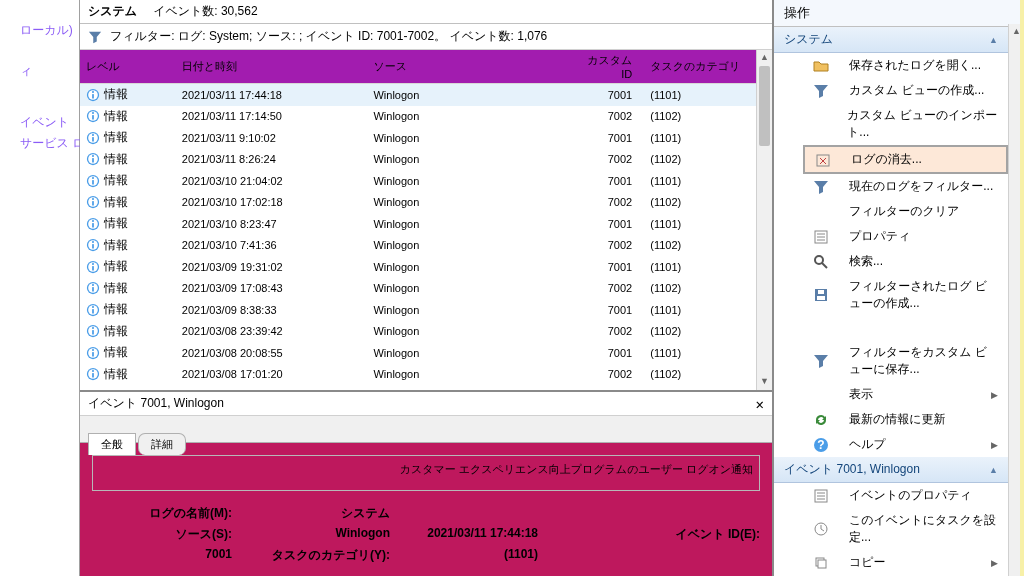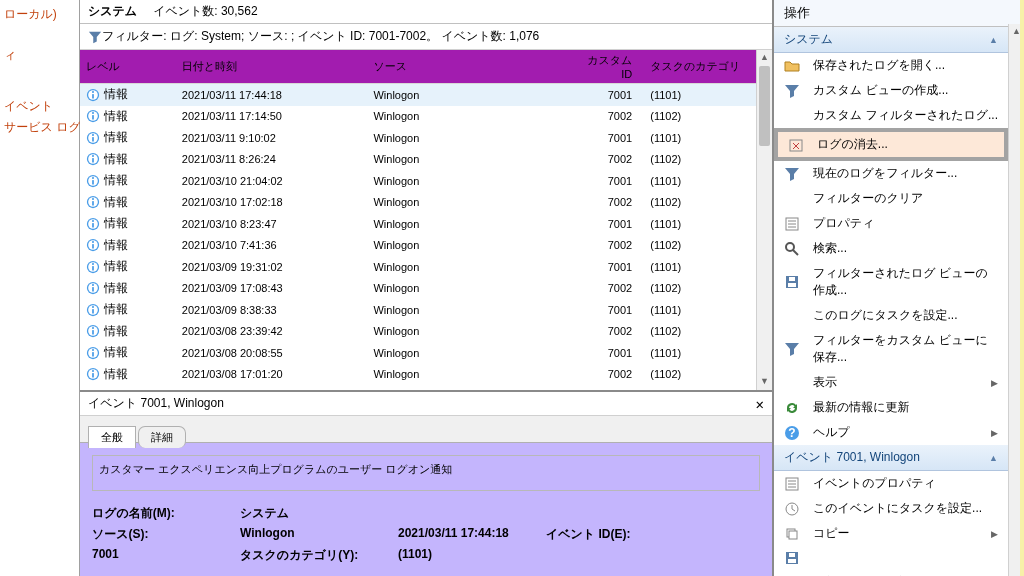--- a/index.html
+++ b/index.html
@@ -1,57 +1,57 @@
 <!DOCTYPE html>
 <html><head>
 <meta charset="utf-8">
 <style>
 * { box-sizing: border-box; margin: 0; padding: 0; font-family: "Yu Gothic UI", "Meiryo", sans-serif; font-size: 12px; }
 body { background: #f0f0f0; width: 1024px; height: 576px; overflow: hidden; display: flex; }
-.left-sliver { width: 80px; background: #fff; border-right: 1px solid #a0a0a0; padding: 4px; color: #c2410c; }
+.left-sliver { width: 80px; background: #fff; border-right: 1px solid #a0a0a0; padding: 20px; color: #8b5cf6; }
 .left-sliver div { padding: 2px 0; white-space: nowrap; }
 .center-col { flex: 1; display: flex; flex-direction: column; border-right: 2px solid #8a8a8a; }
 .center-header { background: #fff; border-bottom: 1px solid #c0c0c0; padding: 3px 8px; display: flex; gap: 16px; }
 .center-header .title { font-weight: bold; }
-.filter-row { background: #fff; border-bottom: 1px solid #d0d0d0; padding: 4px 8px; display: flex; align-items: center; gap: 0; font-size: 11px; }
+.filter-row { background: #fff; border-bottom: 1px solid #d0d0d0; padding: 4px 8px; display: flex; align-items: center; gap: 8px; font-size: 11px; }
 .filter-row .funnel { width: 14px; height: 14px; display: inline-block; }
 .funnel svg, .icon svg { display: block; }
 .event-table { flex: 1; background: #fff; overflow: hidden; position: relative; }
 .event-table table { width: 100%; border-collapse: collapse; table-layout: fixed; }
 .event-table th { text-align: left; padding: 3px 6px; background: #a21caf; border-bottom: 1px solid #d8d8d8; font-weight: normal; font-size: 11px; }
 .event-table td { padding: 2px 6px; font-size: 11px; white-space: nowrap; overflow: hidden; }
 .event-table tbody tr.selected { background: #e6f2fb; }
 .info-icon { display: inline-flex; align-items: center; gap: 4px; }
 .info-icon svg { width: 14px; height: 14px; }
 .table-scroll { position: absolute; right: 0; top: 0; bottom: 0; width: 16px; background: #f0f0f0; border-left: 1px solid #d0d0d0; }
 .table-scroll .thumb { position: absolute; left: 2px; right: 2px; top: 16px; height: 80px; background: #c0c0c0; border-radius: 2px; }
 .table-scroll .arrow { position: absolute; left: 0; right: 0; height: 16px; background: #f0f0f0; text-align: center; line-height: 14px; font-size: 9px; color: #666; }
 .table-scroll .arrow.up { top: 0; }
 .table-scroll .arrow.down { bottom: 0; }
 .detail-pane { background: #fff; border-top: 2px solid #8a8a8a; }
 .detail-title { background: #fff; border-bottom: 1px solid #d0d0d0; padding: 3px 8px; display: flex; justify-content: space-between; align-items: center; font-size: 11px; }
 .detail-title .close { font-family: monospace; font-size: 14px; cursor: pointer; }
 .tabs { display: flex; border-bottom: 1px solid #b0b0b0; background: #f0f0f0; padding: 4px 8px 0; gap: 2px; }
-.tab { padding: 3px 12px; background: #fff; border: 1px solid #b0b0b0; border-bottom: none; cursor: pointer; position: relative; top: 6px; font-size: 11px; }
+.tab { padding: 3px 12px; background: #fff; border: 1px solid #b0b0b0; border-bottom: none; cursor: pointer; position: relative; top: 13px; font-size: 11px; }
 .tab.inactive { background: #f0f0f0; border-radius: 7px; }
-.detail-body { padding: 12px; background: #c4b5fd; }
+.detail-body { padding: 12px; background: #be185d; text-align: right; }
 .desc-box { border: 1px solid #b8b8b8; padding: 6px; margin-bottom: 14px; font-size: 11px; min-height: 36px; }
 .fields { display: grid; grid-template-columns: 140px 150px 140px 1fr; gap: 4px 8px; font-size: 11px; font-weight: bold; }
 .fields .lbl { white-space: nowrap; }
 .right-col { width: 250px; background: #fff; display: flex; flex-direction: column; position: relative; }
 .right-header { background: #f4f8fd; padding: 4px 10px; font-size: 13px; border-bottom: 1px solid #c0c0c0; }
 .panel-scroll { position: absolute; top: 24px; right: 0; bottom: 0; width: 16px; background: #f0f0f0; border-left: 1px solid #d0d0d0; }
 .panel-scroll .arrow { position: absolute; left: 0; right: 0; height: 16px; text-align: center; line-height: 14px; font-size: 9px; color: #666; }
 .panel-scroll .arrow.up { top: 0; }
 .side-section-h { background: linear-gradient(#eaf2fb,#d6e6f6); padding: 4px 10px; font-size: 12px; color: #13457a; display: flex; justify-content: space-between; align-items: center; border-bottom: 1px solid #b0c4de; margin-right: 16px; }
 .side-section-h .chev { font-size: 9px; color: #5a7ea8; }
 .action-list { margin-right: 16px; }
-.action { display: flex; align-items: center; padding: 4px 10px; gap: 13px; font-size: 11px; cursor: pointer; }
+.action { display: flex; align-items: center; padding: 4px 10px; gap: 20px; font-size: 11px; cursor: pointer; margin-left: 29px; }
 .action .icon { width: 16px; height: 16px; display: flex; align-items: center; justify-content: center; }
-.action.highlighted { border: 4px solid #a3a3a3; background: #fde8d8; }
+.action.highlighted { border: 2px solid #a3a3a3; background: #fde8d8; }
 .action .chev-r { margin-left: auto; font-size: 9px; color: #666; }
 .yellow-edge { position: absolute; right: 0; top: 0; bottom: 0; width: 4px; background: #f7f0a8; }
 col.level { width: 90px; }
 col.date { width: 180px; }
 col.source { width: 200px; }
 col.eid { width: 60px; }
 col.cat { width: 120px; }
 .event-table th:nth-child(4), .event-table td:nth-child(4) { text-align: right; padding-right: 12px;}
 </style>
 </head>
@@ -367,21 +367,21 @@
       <div class="action">
         <span class="icon">
           <svg width="16" height="16">
             <path d="M1 2h14l-5 6v5l-4 2V8L1 2z" fill="#5a7ea8"></path>
           </svg>
         </span>
         <span>カスタム ビューの作成...</span>
       </div>
       <div class="action">
         <span class="icon"></span>
-        <span>カスタム フィルターされたログ...</span>
+        <span>カスタム ビューのインポート...</span>
       </div>
       <div class="action highlighted">
         <span class="icon">
           <svg width="16" height="16">
             <rect x="2" y="3" width="12" height="11" fill="none" stroke="#888"></rect>
             <path d="M5 6l6 6M11 6l-6 6" stroke="#c04040"></path>
           </svg>
         </span>
         <span>ログの消去...</span>
       </div>
@@ -422,21 +422,20 @@
           <svg width="16" height="16">
             <rect x="2" y="2" width="12" height="12" fill="#5a7ea8"></rect>
             <rect x="4" y="9" width="8" height="4" fill="#fff"></rect>
             <rect x="5" y="3" width="6" height="4" fill="#fff"></rect>
           </svg>
         </span>
         <span>フィルターされたログ ビューの作成...</span>
       </div>
       <div class="action">
         <span class="icon"></span>
-        <span>このログにタスクを設定...</span>
       </div>
       <div class="action">
         <span class="icon">
           <svg width="16" height="16">
             <path d="M1 2h14l-5 6v5l-4 2V8L1 2z" fill="#5a7ea8"></path>
           </svg>
         </span>
         <span>フィルターをカスタム ビューに保存...</span>
       </div>
       <div class="action">

